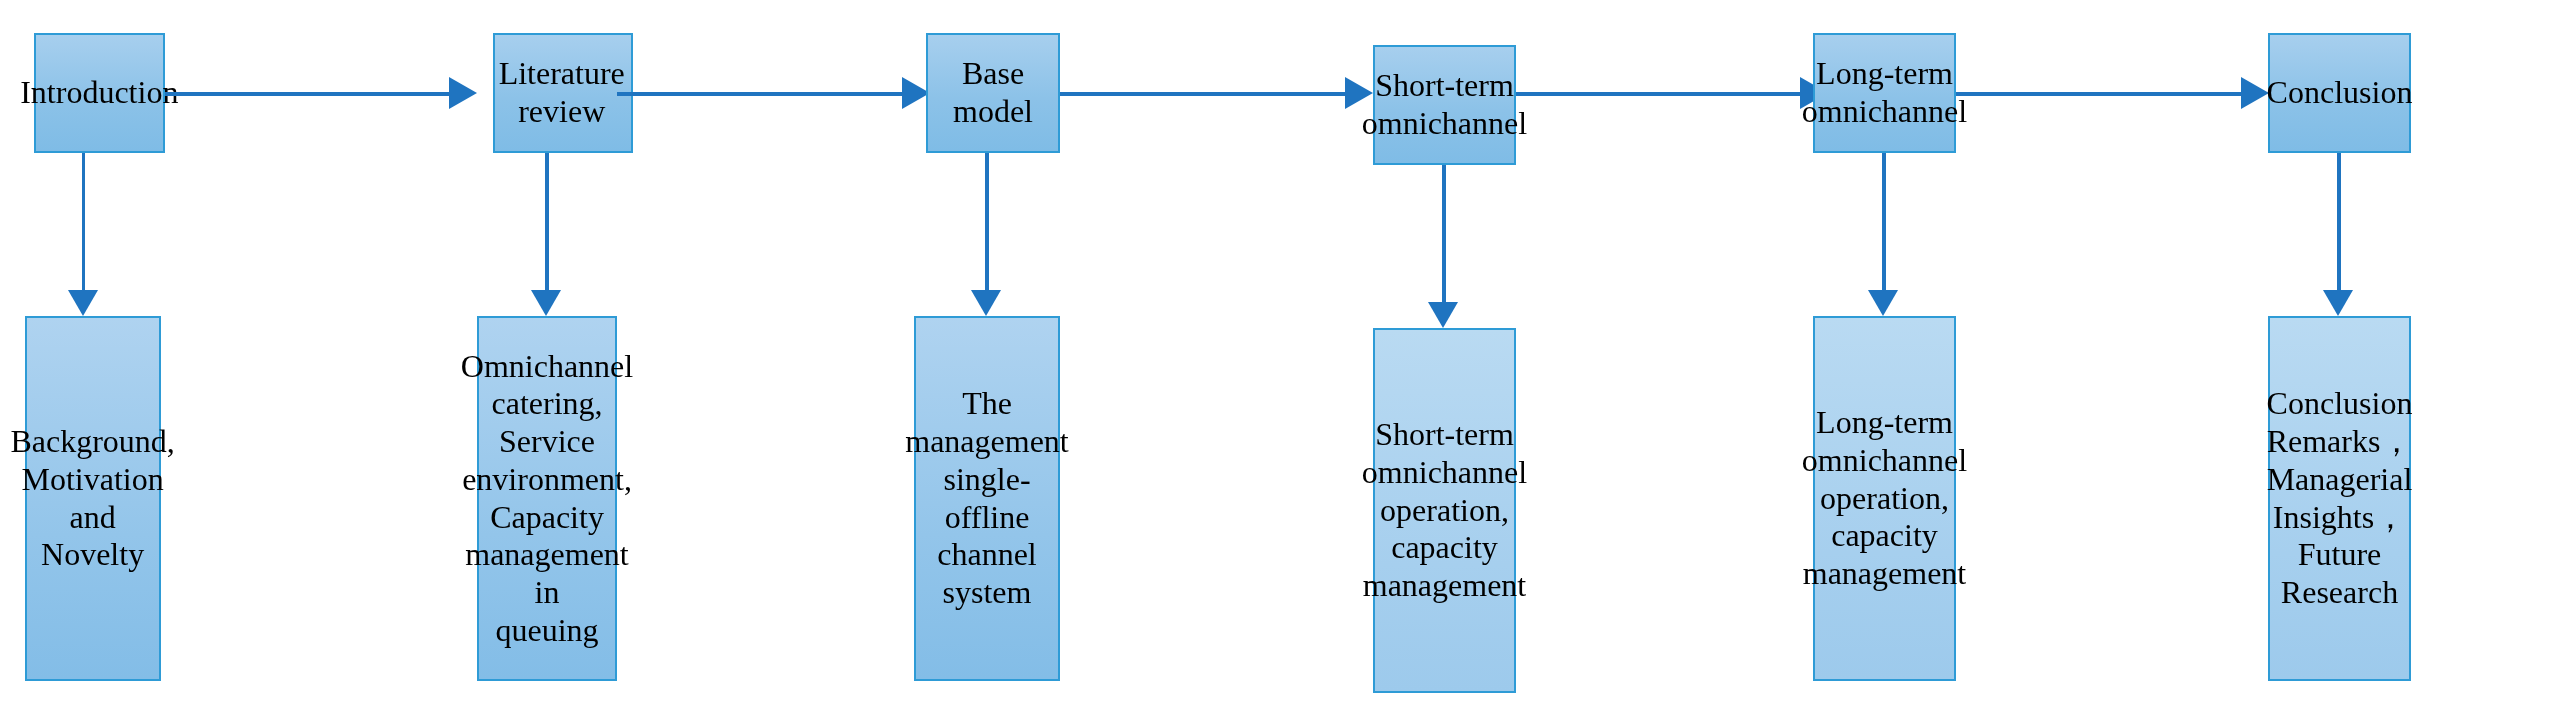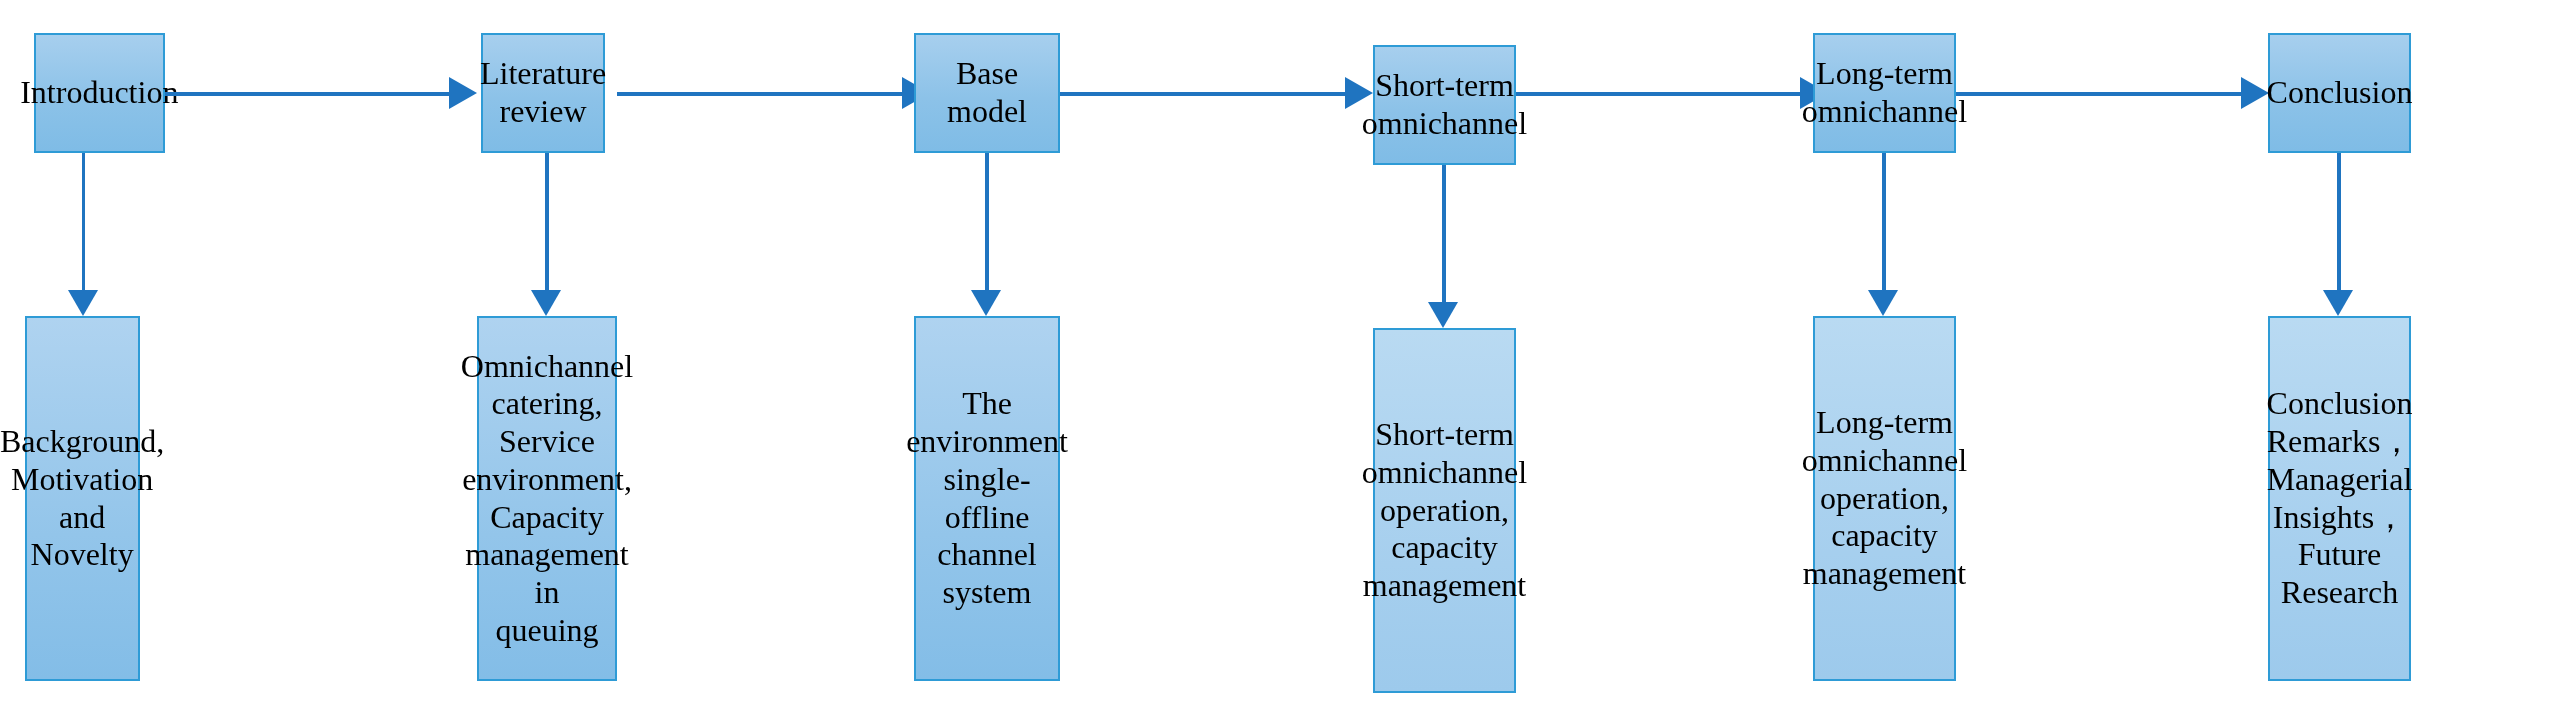--- a/index.html
+++ b/index.html
@@ -93,57 +93,57 @@
 <body>
 
 <div id="canvas">
 
   <div class="flow-col" style="left:24.6px; width:140px;">
     <div class="node stage" style="left:9.2px; width:131px;">
       <span class="label">Introduction</span>
     </div>
     <div class="v-conn" style="left:57px;"></div>
     <div class="v-head" style="left:43px;"></div>
-    <div class="node detail tone-a" style="left:0px; width:115px;">
+    <div class="node detail tone-a" style="left:0px; width:136px;">
       <span class="label">Background,
 Motivation and
 Novelty</span>
     </div>
   </div>
   <div class="h-conn" style="left:165px; width:289px;"></div>
   <div class="h-head" style="left:449px;"></div>
 
   <div class="flow-col" style="left:477px; width:140px;">
-    <div class="node stage" style="left:4px; width:124px;">
+    <div class="node stage" style="left:16px; width:140px;justify-content:flex-end;">
       <span class="label">Literature
 review</span>
     </div>
     <div class="v-conn" style="left:68px;"></div>
     <div class="v-head" style="left:54px;"></div>
     <div class="node detail tone-a" style="left:0px; width:140px;">
       <span class="label">Omnichannel
 catering,
 Service
 environment,
 Capacity
 management in
 queuing</span>
     </div>
   </div>
   <div class="h-conn" style="left:617px; width:289px;"></div>
   <div class="h-head" style="left:902px;"></div>
 
   <div class="flow-col" style="left:914px; width:146px;">
-    <div class="node stage" style="left:0px; width:146px;">
+    <div class="node stage" style="left:12px; width:134px;">
       <span class="label">Base model</span>
     </div>
     <div class="v-conn" style="left:71px;"></div>
     <div class="v-head" style="left:57px;"></div>
     <div class="node detail tone-a" style="left:0px; width:146px;">
-      <span class="label">The environment
+      <span class="label">The management
 single-offline
 channel system</span>
     </div>
   </div>
   <div class="h-conn" style="left:1060px; width:289px;"></div>
   <div class="h-head" style="left:1345px;"></div>
 
   <div class="flow-col" style="left:1373px; width:143px;margin-top:12px;">
     <div class="node stage" style="left:0px; width:143px;">
       <span class="label">Short-term

